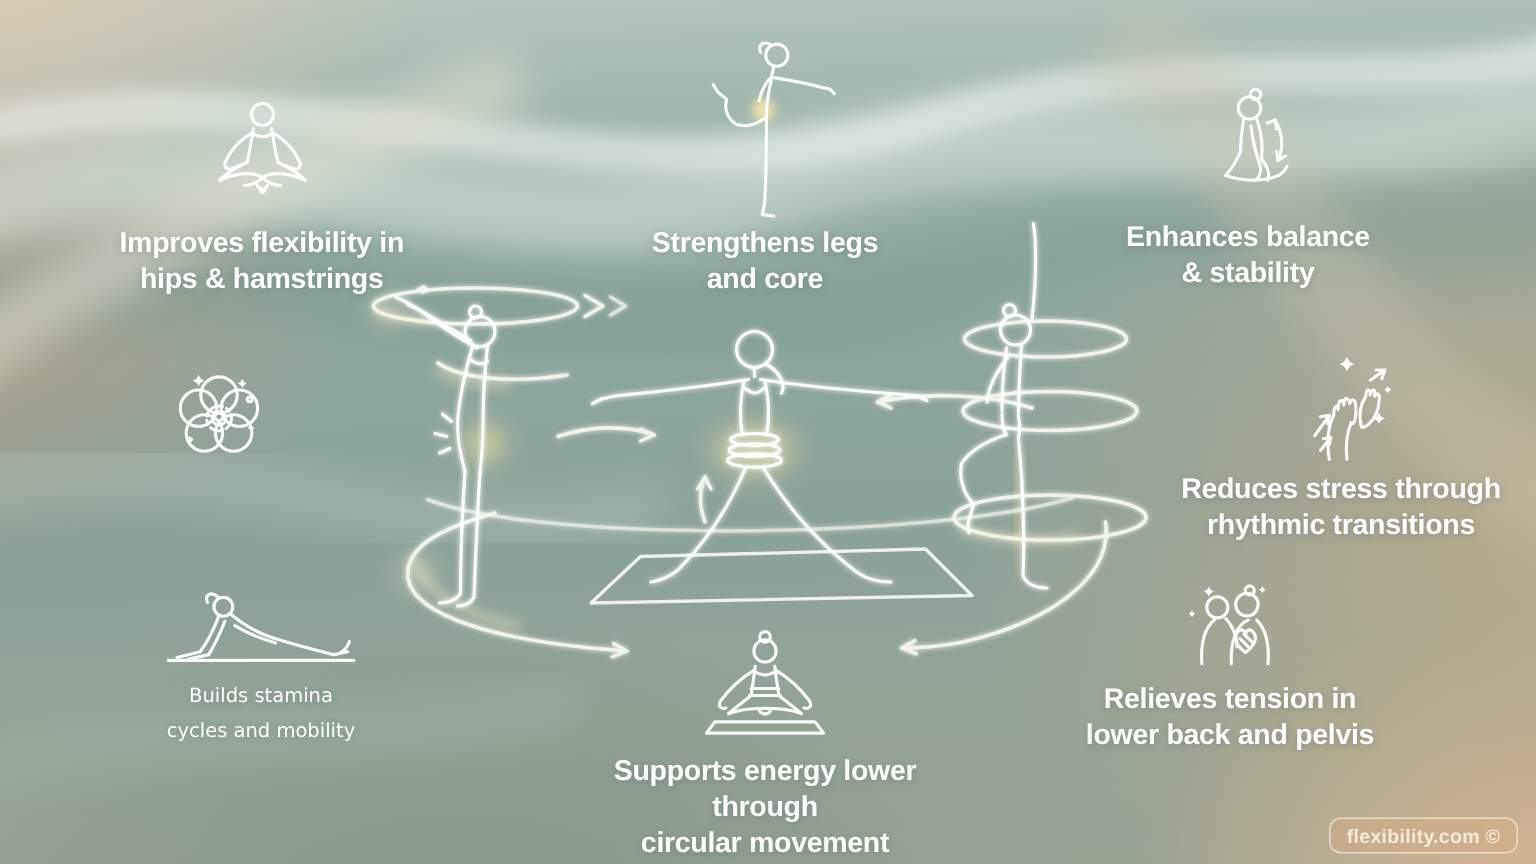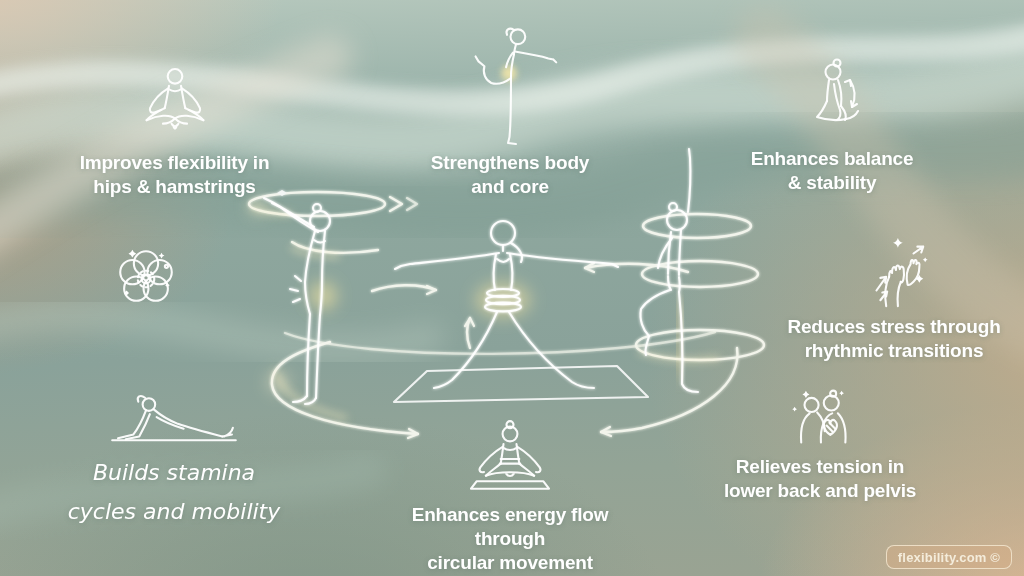--- a/index.html
+++ b/index.html
@@ -17,23 +17,22 @@
   .bgwaves,.scene{position:absolute;inset:0;}
   .benefit{
     position:absolute;display:flex;flex-direction:column;align-items:center;text-align:center;
   }
   .benefit .label{
     white-space:pre-line;color:#ffffff;font-weight:700;font-size:19px;line-height:1.26;
     letter-spacing:-0.2px;margin-top:5px;
     text-shadow:0 1px 5px rgba(80,105,95,.35);
   }
   .benefit .label.alt{
-    font-family:"DejaVu Sans",sans-serif;font-weight:400;font-size:22px;line-height:1.78;
+    font-family:"DejaVu Sans",sans-serif;font-weight:400;font-size:13px;line-height:1.78;
     letter-spacing:0;
-    font-style:italic;
   }
   .icon{overflow:visible;}
   .icon *{vector-effect:non-scaling-stroke;}
   .lineart{stroke:rgba(255,255,255,.95);stroke-width:2.1;fill:none;stroke-linecap:round;stroke-linejoin:round;}
   .watermark{
     position:absolute;left:886px;top:545px;width:126px;height:24px;
     background:rgba(213,174,134,.45);border:1.5px solid rgba(242,230,207,.85);
     border-radius:8px;box-sizing:border-box;
     color:#f4ecdb;font-size:13px;font-weight:700;letter-spacing:.2px;
     display:flex;align-items:center;justify-content:center;
@@ -190,21 +189,21 @@
       <circle cx="47" cy="50" r="8" fill="#f6e8a8" opacity=".85" stroke="none" filter="url(#lrb)"></circle>
       <path d="M52,6 C47,3 43,6 45,11"></path>
       <circle cx="56" cy="13" r="7.5"></circle>
       <path d="M54,21 C53,25 52,28 52,31"></path>
       <path d="M53,28 C65,30 77,32 87,35 L92,36 M92,36 L95,39"></path>
       <path d="M51,29 C47,34 45,39 44,44"></path>
       <path d="M52,31 C50,40 49,47 49,53"></path>
       <path d="M49,53 C49,72 49,92 48,108 C48,114 47,118 46,121 L54,122"></path>
       <path d="M49,55 C42,60 35,62 29,60 C23,57 20,50 22,43 L16,38 M16,38 L13,33"></path>
     </svg>
-    <div class="label">Strengthens body
+    <div class="label">Strengthens legs
 and core</div>
   </div>
 
   <div class="benefit" style="left:712px;top:56px;width:240px">
     <svg class="icon lineart" width="86" height="86" viewBox="0 0 84 86">
       <circle cx="47" cy="7" r="3.5"></circle>
       <circle cx="43" cy="16" r="7.5"></circle>
       <path d="M48,24 C51,32 52,41 51,50"></path>
       <path d="M39,24 C38,31 37,38 37,45"></path>
       <path d="M44,28 C45,37 47,46 50,54 C51,58 50,62 47,64"></path>
@@ -276,21 +275,21 @@
       <circle cx="52" cy="5" r="3.8"></circle>
       <circle cx="52" cy="15" r="8"></circle>
       <path d="M45,26 C44,34 43,41 42,47 M59,26 C60,34 61,41 62,47 M45,30 C49,33 55,33 59,30"></path>
       <path d="M44,29 C34,35 26,43 20,51 C18,54.5 20,57 24,56"></path>
       <path d="M60,29 C70,35 78,43 84,51 C86,54.5 84,57 80,56"></path>
       <path d="M42,42 L62,42 M41,47 L63,47"></path>
       <path d="M42,47 C36,52 30,56 26,60 M62,47 C68,52 74,56 78,60"></path>
       <path d="M26,60 C38,55 66,55 78,60 M48,58 C50,61 54,61 56,58"></path>
       <path d="M16,66 L88,66 L94,74 L10,74 Z"></path>
     </svg>
-    <div class="label">Enhances energy flow through
+    <div class="label">Supports energy lower through
 circular movement</div>
   </div>
 
   <div class="benefit" style="left:700px;top:388px;width:240px">
     <svg class="icon lineart" width="78" height="62" viewBox="0 0 78 66">
       <g fill="#ffffff" stroke="none">
         <path d="M24,3 Q24.9,6 27.7,6.8 Q24.9,7.6 24,10.6 Q23.1,7.6 20.3,6.8 Q23.1,6 24,3 Z"></path>
         <path d="M12,20 Q12.6,22 14.5,22.5 Q12.6,23 12,25 Q11.4,23 9.5,22.5 Q11.4,22 12,20 Z"></path>
         <path d="M62,3 Q62.6,5 64.5,5.5 Q62.6,6 62,8 Q61.4,6 59.5,5.5 Q61.4,5 62,3 Z"></path>
       </g>

